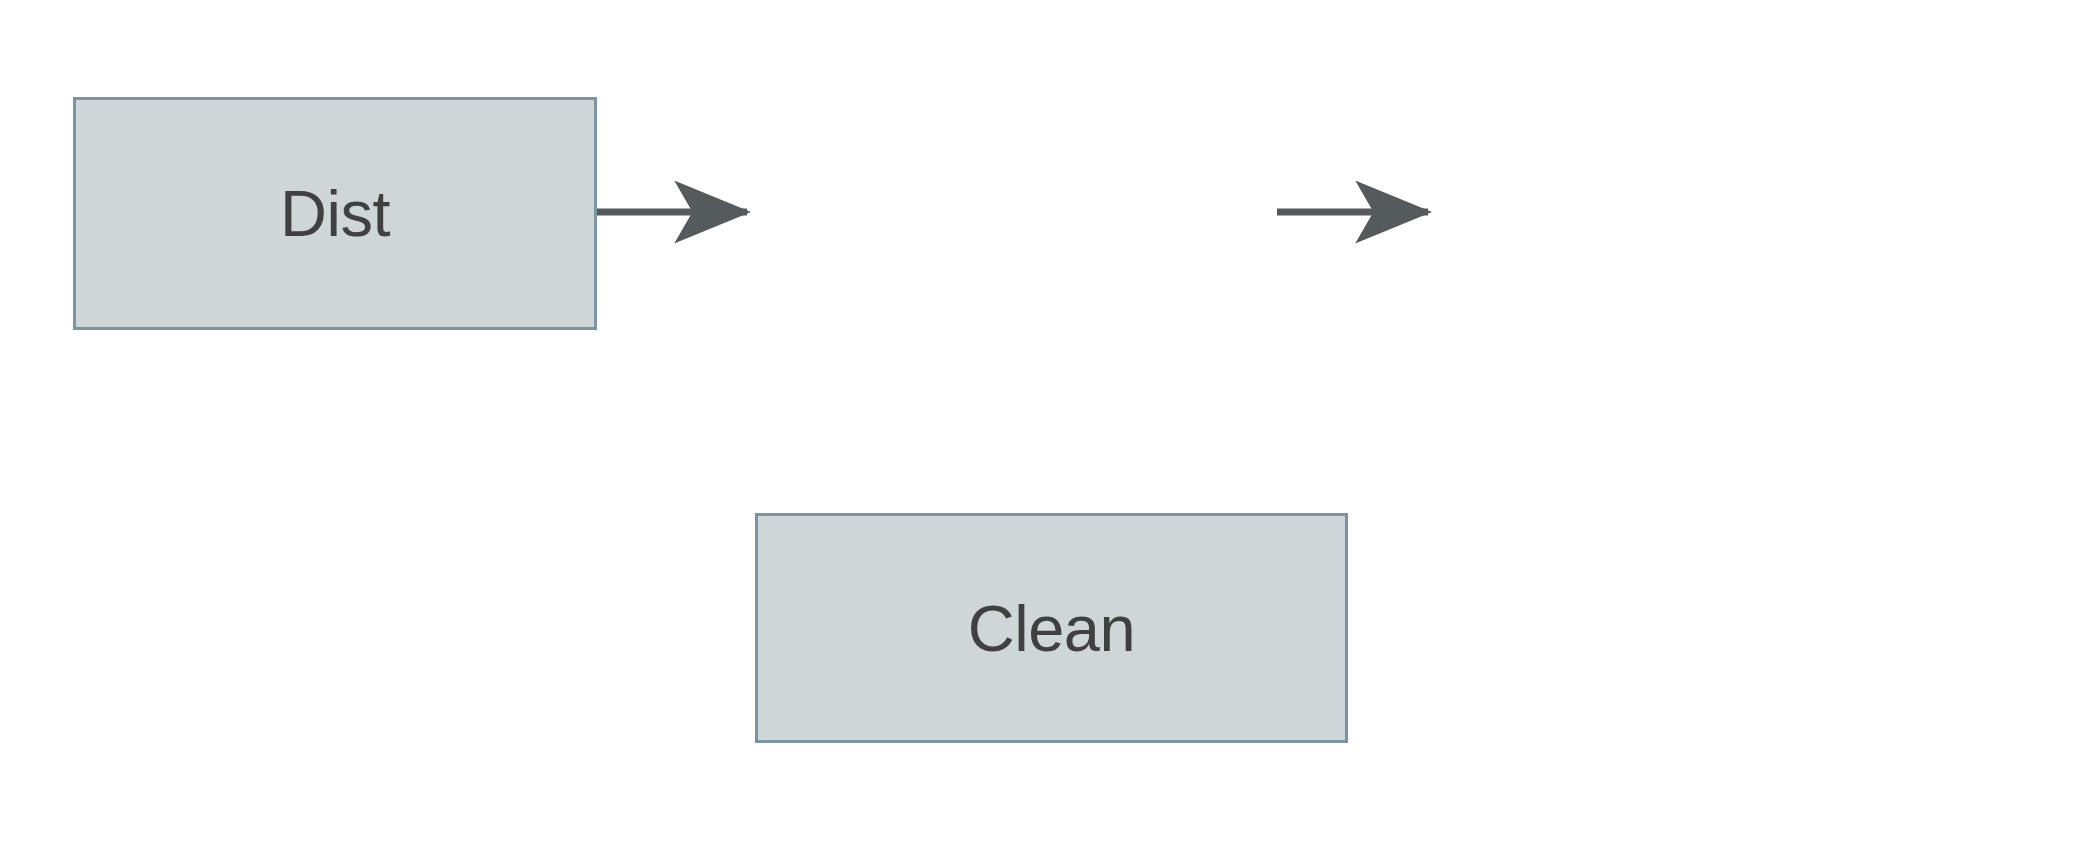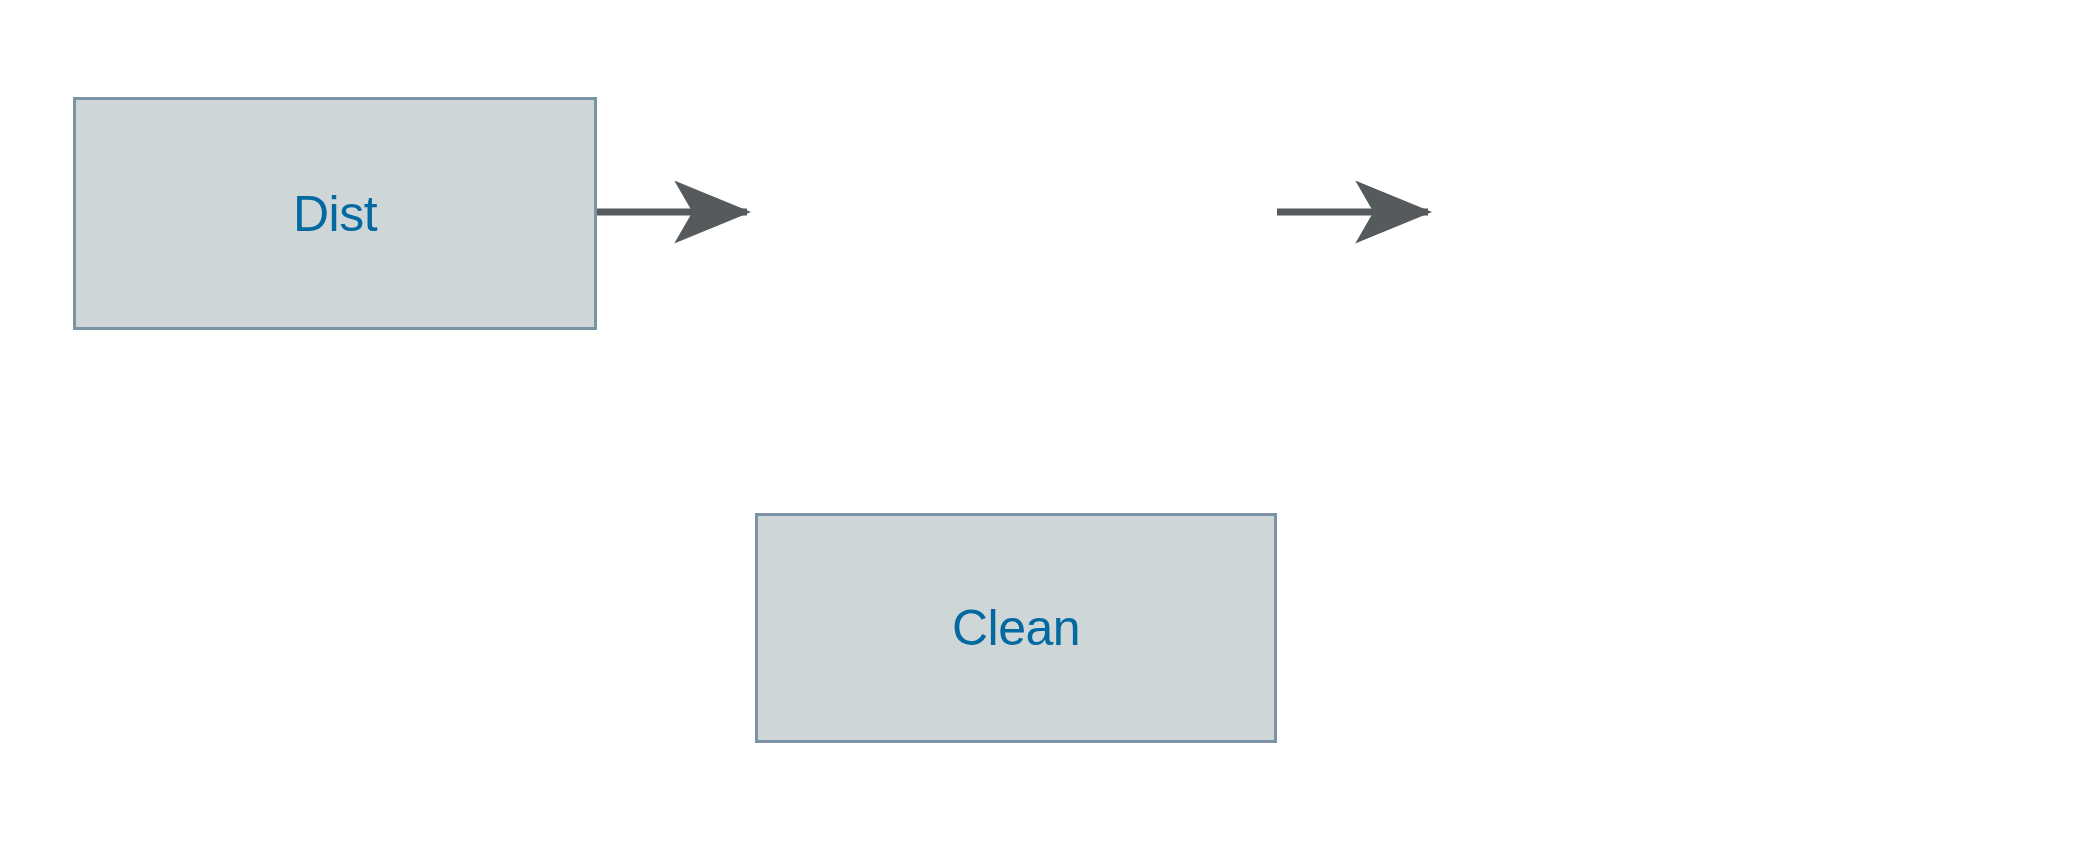--- a/index.html
+++ b/index.html
@@ -21,24 +21,24 @@
     position: absolute;
     box-sizing: border-box;
     background: #ced6d8;
     border: 3px solid #7a94a3;
     display: flex;
     align-items: center;
     justify-content: center;
   }
   .node-label {
     font-family: "Liberation Sans", sans-serif;
-    font-size: 50px;
+    font-size: 65px;
     font-weight: 400;
     line-height: 1;
-    color: #0369a1;
+    color: #404040;
     letter-spacing: -0.5px;
     white-space: nowrap;
     user-select: none;
   }
   .edge-layer {
     position: absolute;
     left: 0;
     top: 0;
     width: 2078px;
     height: 848px;
@@ -70,17 +70,17 @@
 
   <div class="edge-hit" style="left:597px; top:195px; width:158px;"></div>
   <div class="edge-hit" style="left:1277px; top:195px; width:159px;"></div>
 
   <div class="node" style="left:73px; top:97px; width:524px; height:233px;">
     <span class="node-label">Dist</span>
   </div>
 
 
 
-  <div class="node" style="left:755px; top:513px; width:522px; height:230px;">
+  <div class="node" style="left:755px; top:513px; width:593px; height:230px;">
     <span class="node-label">Clean</span>
   </div>
 
 </div>
 
 </body></html>

